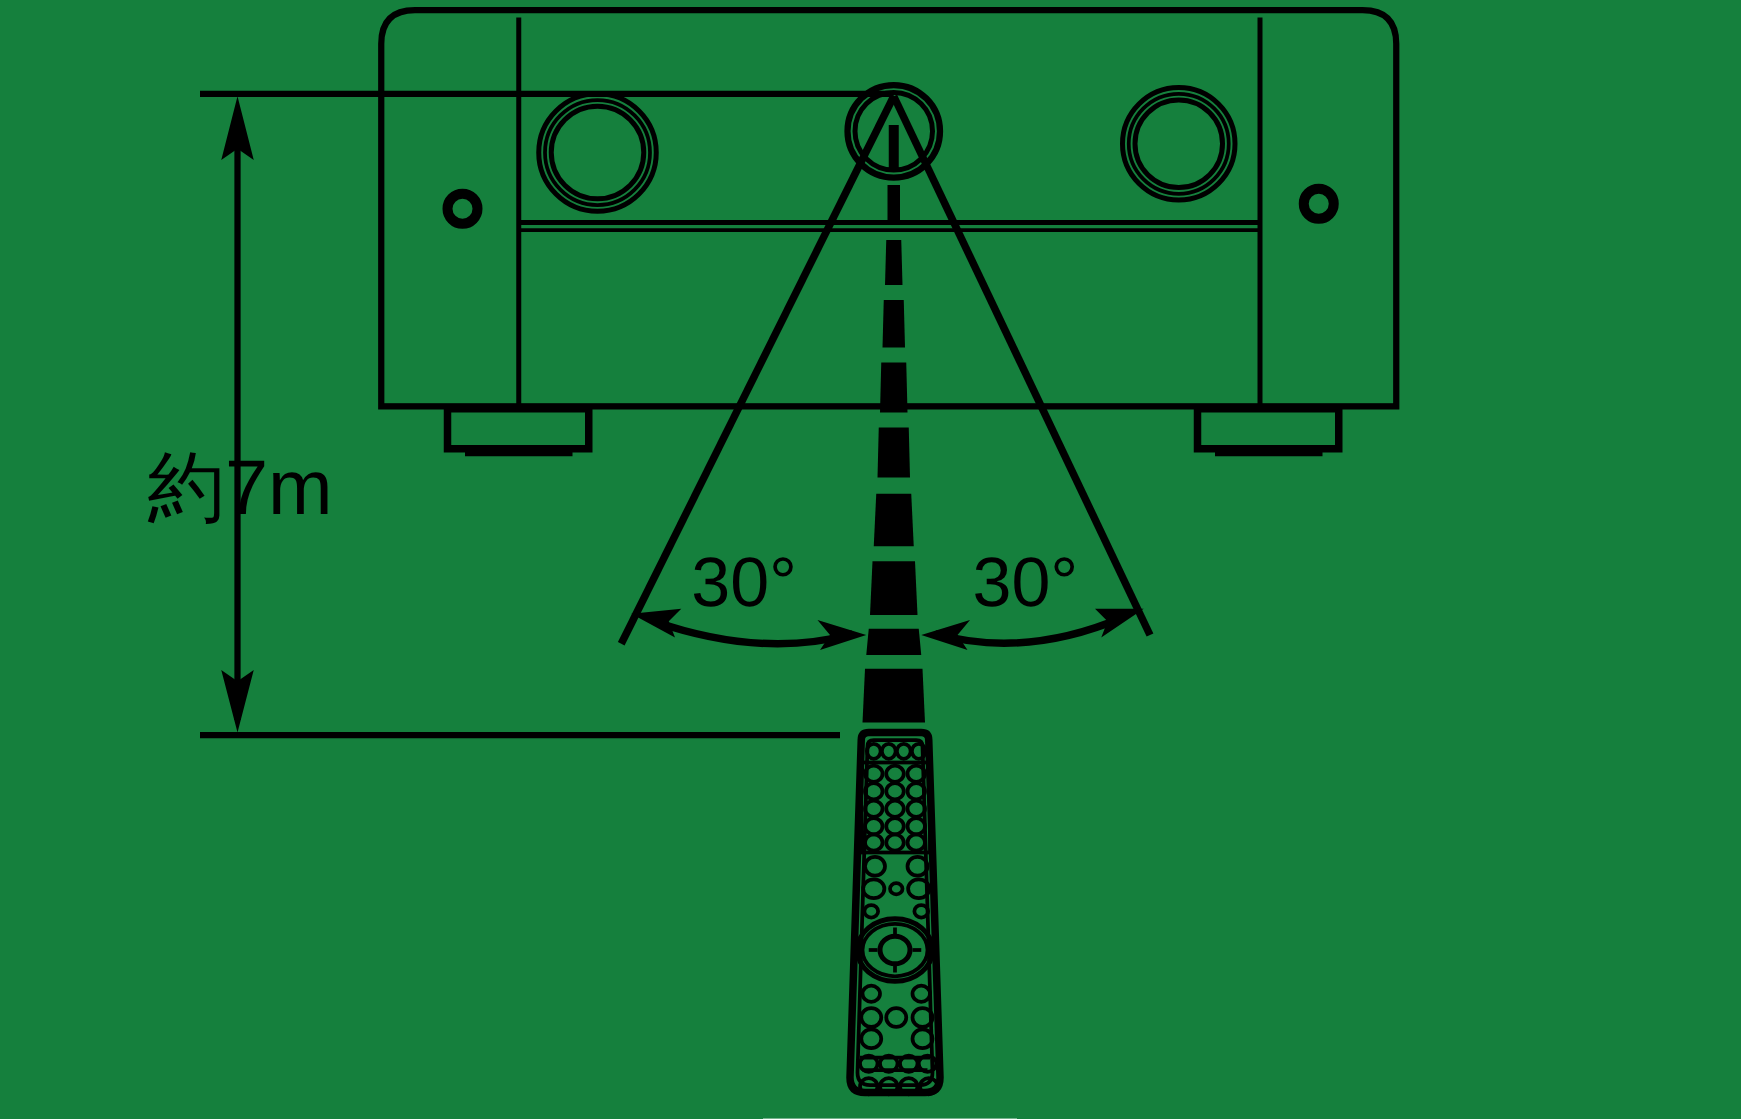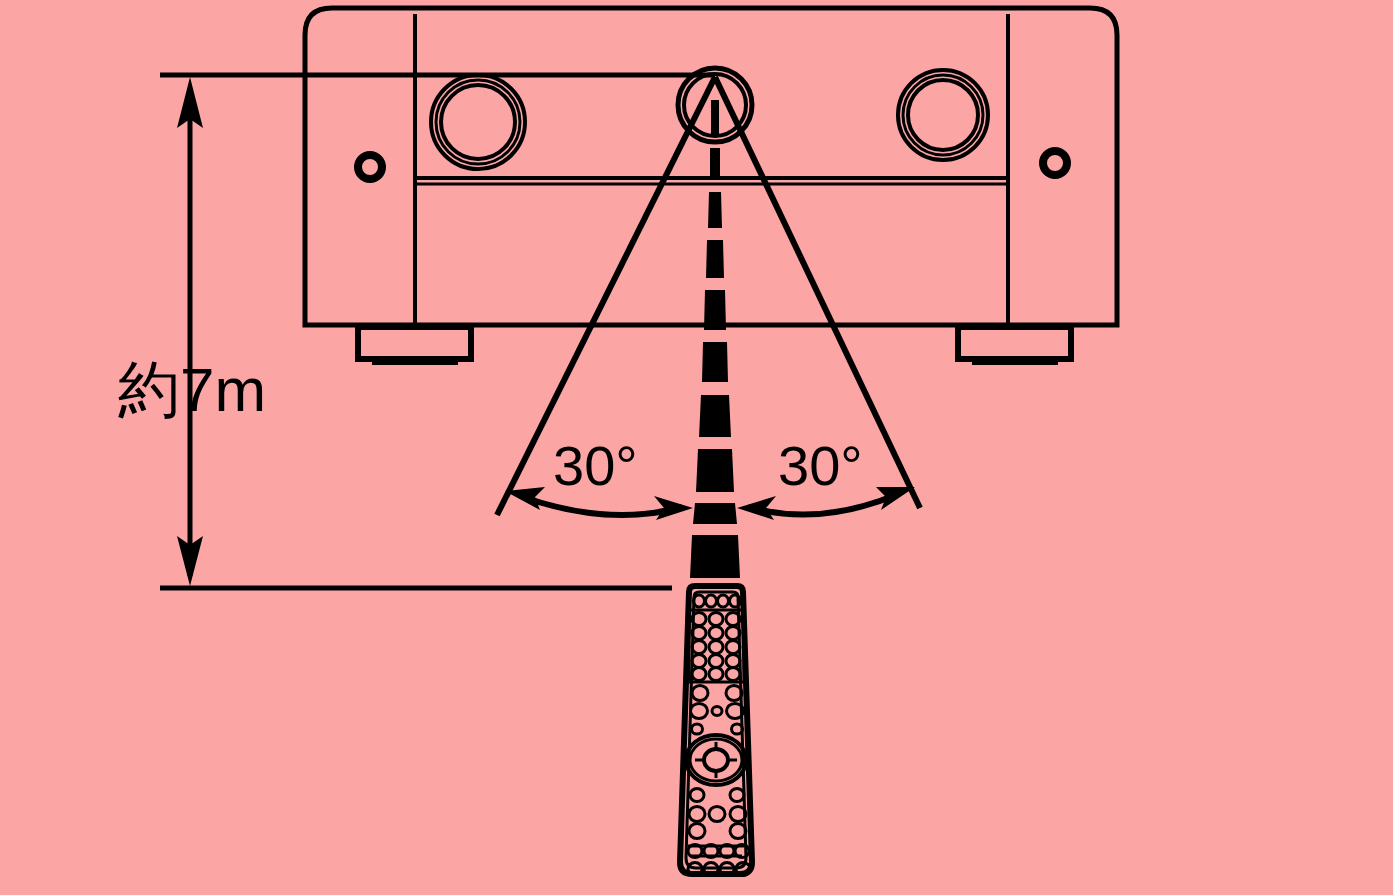--- a/index.html
+++ b/index.html
@@ -10,21 +10,21 @@
   body {
     width: 1393px;
     height: 895px;
     font-family: "Liberation Sans", sans-serif;
     overflow: hidden;
   }
   #diagram-root {
     position: relative;
     width: 1393px;
     height: 895px;
-    background: #fca5a5;
+    background: #15803d;
   }
   svg#diagram-svg {
     display: block;
     width: 1393px;
     height: 895px;
   }
   .stroke-line {
     fill: none;
     stroke: #000000;
     stroke-linecap: butt;

